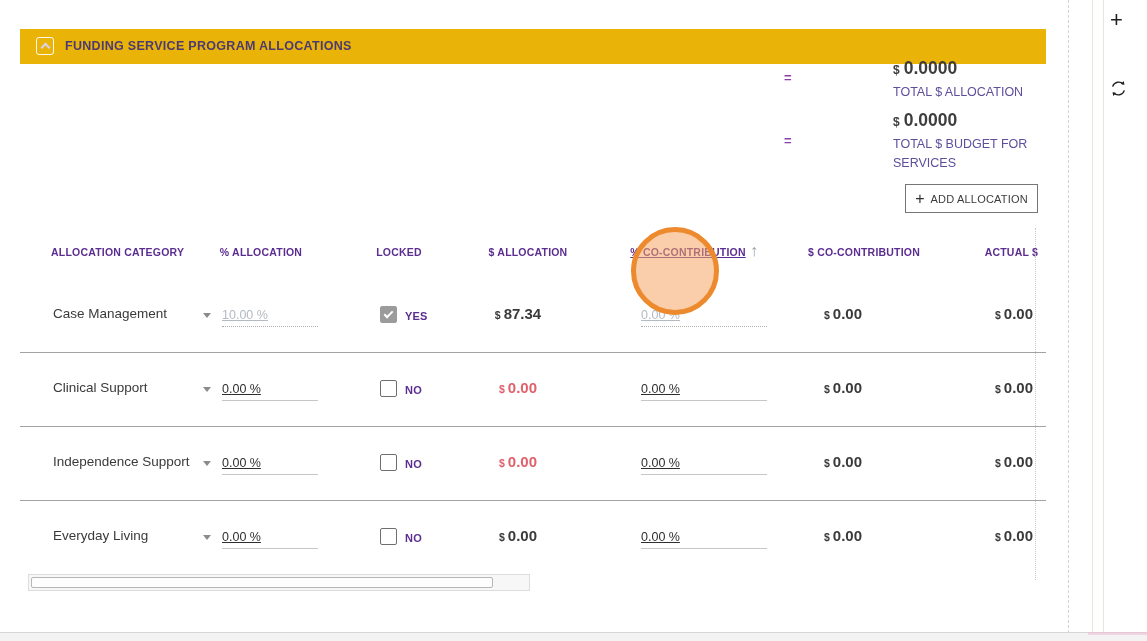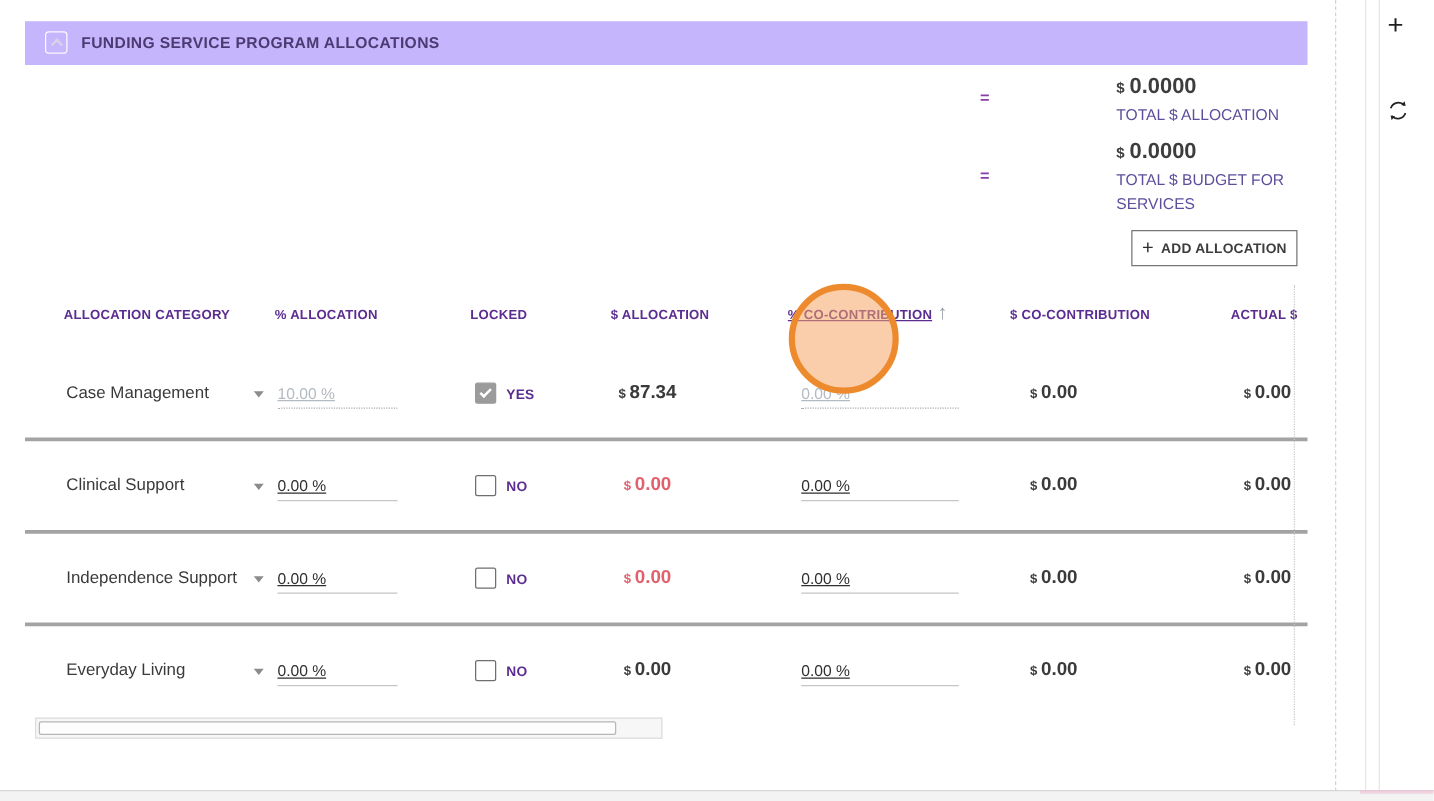--- a/index.html
+++ b/index.html
@@ -1,22 +1,22 @@
 <!DOCTYPE html>
 <html><head>
 <meta charset="utf-8">
 <style>
   * { margin:0; padding:0; box-sizing:border-box; }
   html,body { width:1147px; height:641px; background:#ffffff; overflow:hidden;
     font-family:"Liberation Sans","DejaVu Sans",sans-serif; }
   .screen { position:relative; width:1147px; height:641px; background:#fff; }
 
   
-  .panel-header { position:absolute; left:20px; top:17px; width:1026px; height:35px;
-    background:#c4b5fd; display:flex; align-items:center; }
+  .panel-header { position:absolute; left:20px; top:29px; width:1026px; height:35px;
+    background:#eab308; display:flex; align-items:center; }
   .collapse-box { position:absolute; left:16px; top:8px; width:18px; height:18px;
     border:1px solid rgba(255,255,255,0.92); border-radius:3px; cursor:pointer; }
   .chev-up { display:block; width:7px; height:7px; border-top:2px solid #d9d1ec;
     border-left:2px solid #d9d1ec; transform:rotate(45deg); margin:6px auto 0; }
   .panel-title { position:absolute; left:45px; top:0; line-height:35px; color:#4c3b72;
     font-size:12.5px; font-weight:700; letter-spacing:.3px; }
 
   
   .eq { position:absolute; color:#8a3fa8; font-weight:700; font-size:13px; }
   .eq1 { left:784px; top:70px; } .eq2 { left:784px; top:133px; }
@@ -25,39 +25,39 @@
   .tval .num { font-size:17.5px; font-weight:700; }
   .tval1 { top:58px; } .tval2 { top:110px; }
   .tlabel { position:absolute; left:893px; color:#5e4e9c; font-size:12.5px; line-height:1.55; }
   .tlabel1 { top:83px; } .tlabel2 { top:135px; width:146px; }
 
   
   .add-btn { position:absolute; left:905px; top:184px; width:133px; height:29px;
     background:#fff; border:1px solid #767676; display:flex; align-items:center;
     justify-content:center; gap:6px; cursor:pointer; }
   .add-btn .plus { font-size:16px; font-weight:400; color:#2e2e2e; line-height:1; }
-  .add-btn .lbl { font-size:11px; font-weight:700; color:#3c3c3c; letter-spacing:.2px; }
+  .add-btn .lbl { font-size:11px; font-weight:400; color:#3c3c3c; letter-spacing:.2px; }
 
   
   .th { position:absolute; top:246px; font-size:10.5px; font-weight:700; color:#5c2d91;
     letter-spacing:.2px; cursor:pointer; white-space:nowrap; }
   .th-c { text-align:center; }
   .th1 { left:51px; }
   .th2 { left:196px; width:130px; }
   .th3 { left:339px; width:120px; }
   .th4 { left:468px; width:120px; }
   .th5 { left:613px; width:150px;text-decoration:underline; }
   .th6 { left:789px; width:150px; }
   .th7 { left:938px; width:100px; text-align:right; }
   .sort-arrow { position:absolute; left:750px; top:242px; font-size:16px; color:#9aa0a6;
     font-weight:400; }
 
   
   .rows-wrap { position:absolute; left:20px; top:279px; width:1026px; }
-  .trow { position:relative; height:74px; border-bottom:3px solid #a3a3a3; }
+  .trow { position:relative; height:74px; border-bottom:1px solid #a3a3a3; }
   .trow:last-child { border-bottom:none; }
   .cat-label { position:absolute; left:33px; top:27px; font-size:13.5px; color:#3a3a3a; }
   .caret { position:absolute; left:183px; top:34px; width:0; height:0;
     border-left:4px solid transparent; border-right:4px solid transparent;
     border-top:5px solid #8b8b8b; }
   .field { position:absolute; top:24px; height:24px; line-height:24px; font-size:12.5px;
     color:#2f2f2f; border-bottom:1px solid #c6c6c6; cursor:text;text-decoration:underline; }
   .field.disabled { color:#b3bac1; border-bottom:1px dotted #adadad; cursor:default; }
   .pct-alloc { left:202px; width:96px; }
   .pct-co { left:621px; width:126px; }

